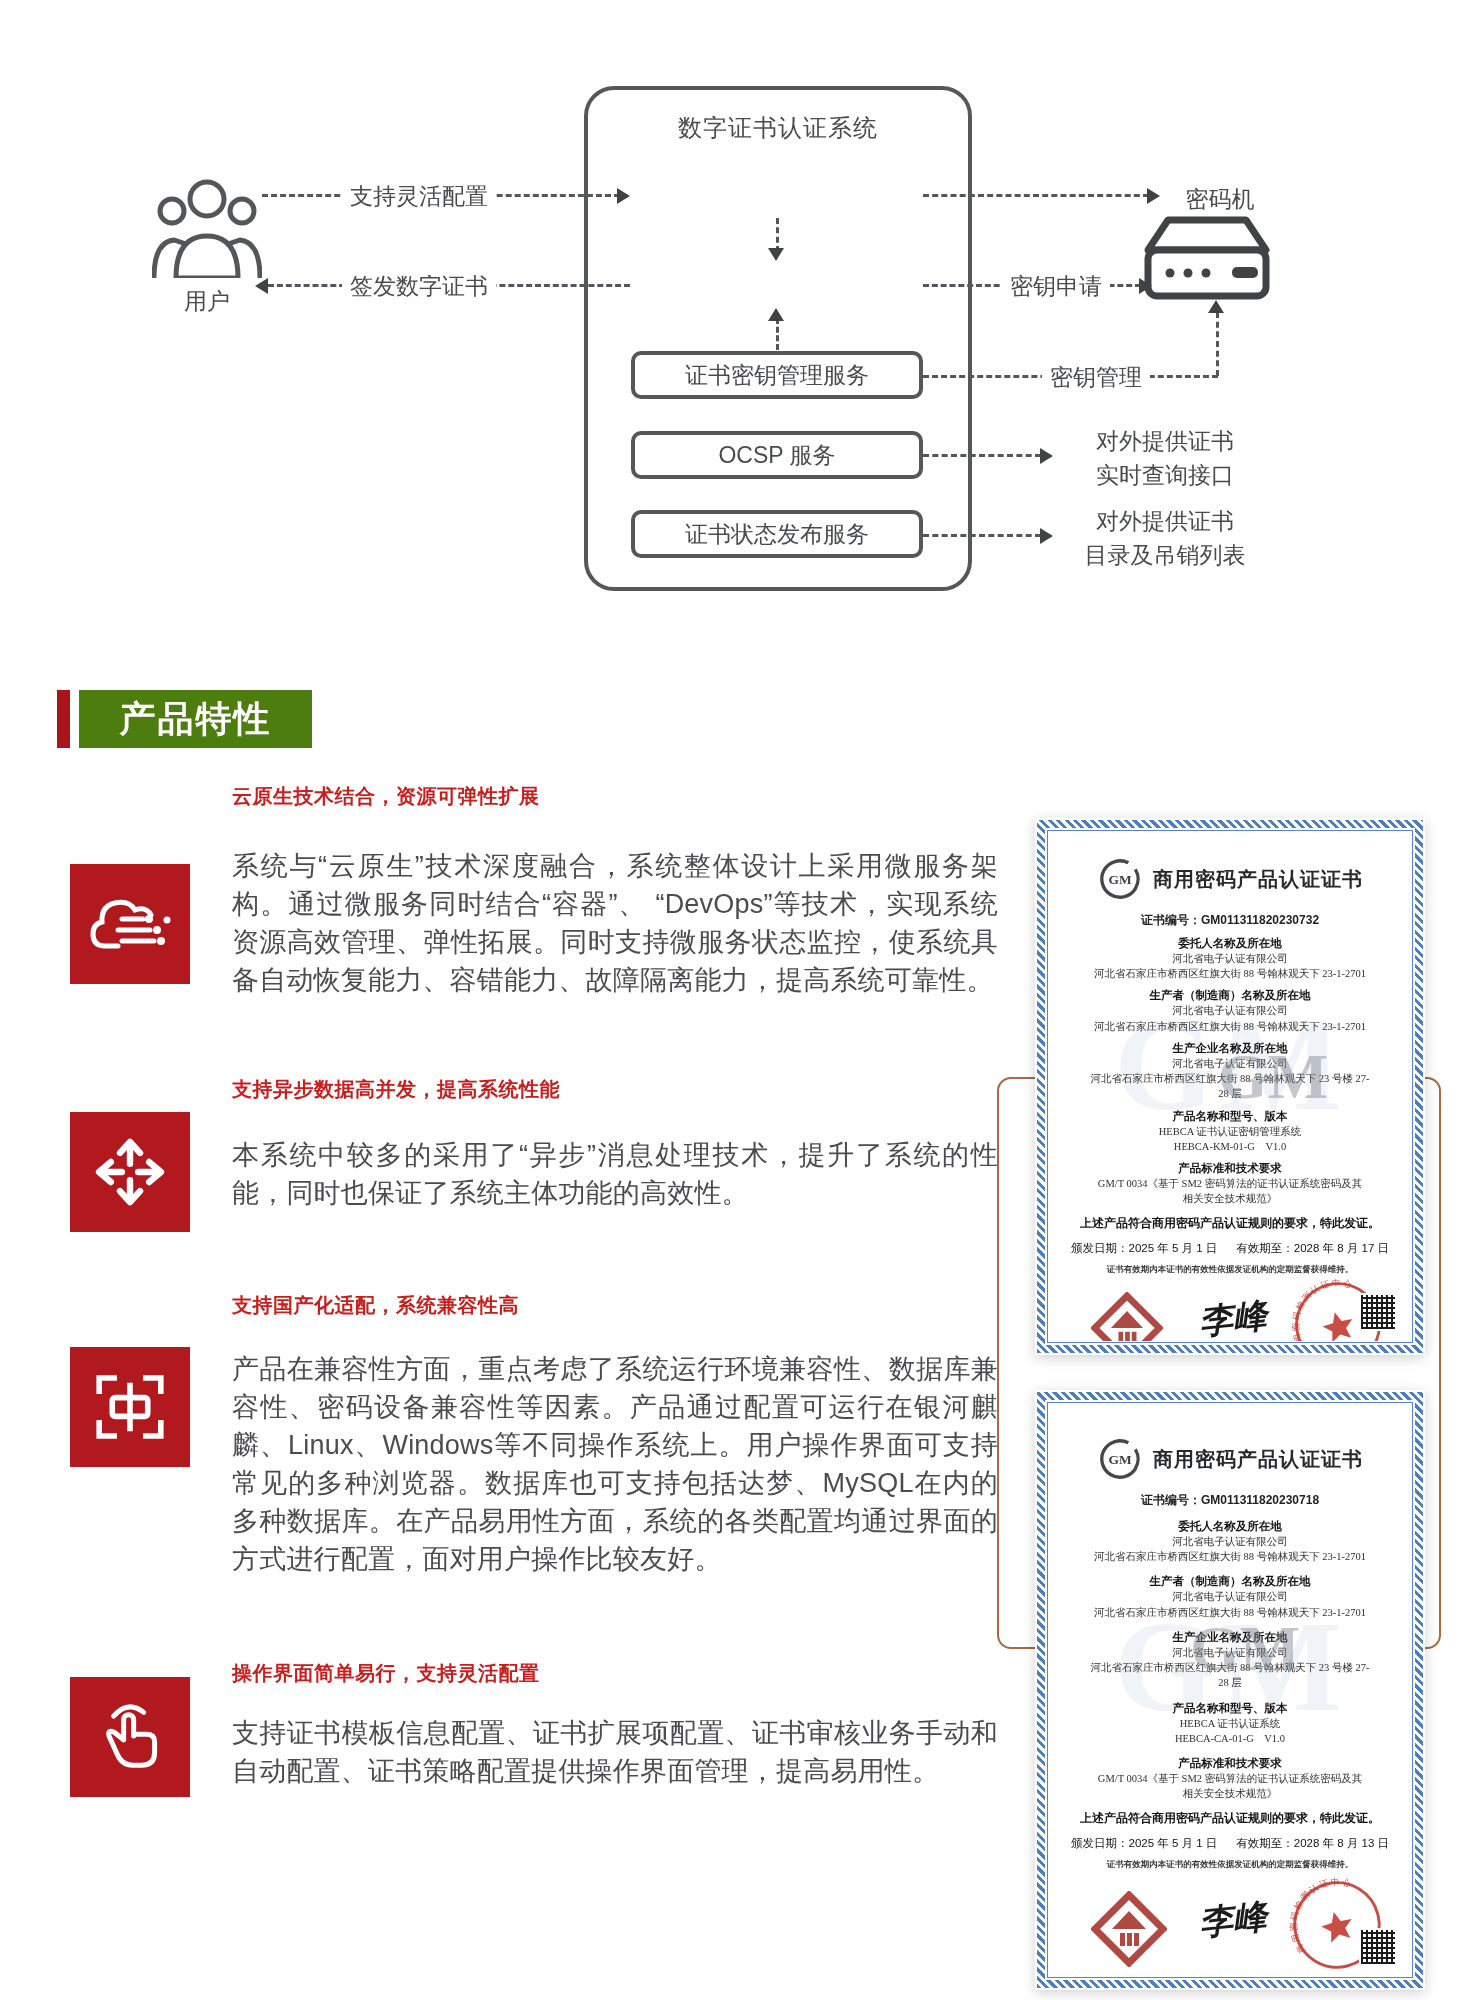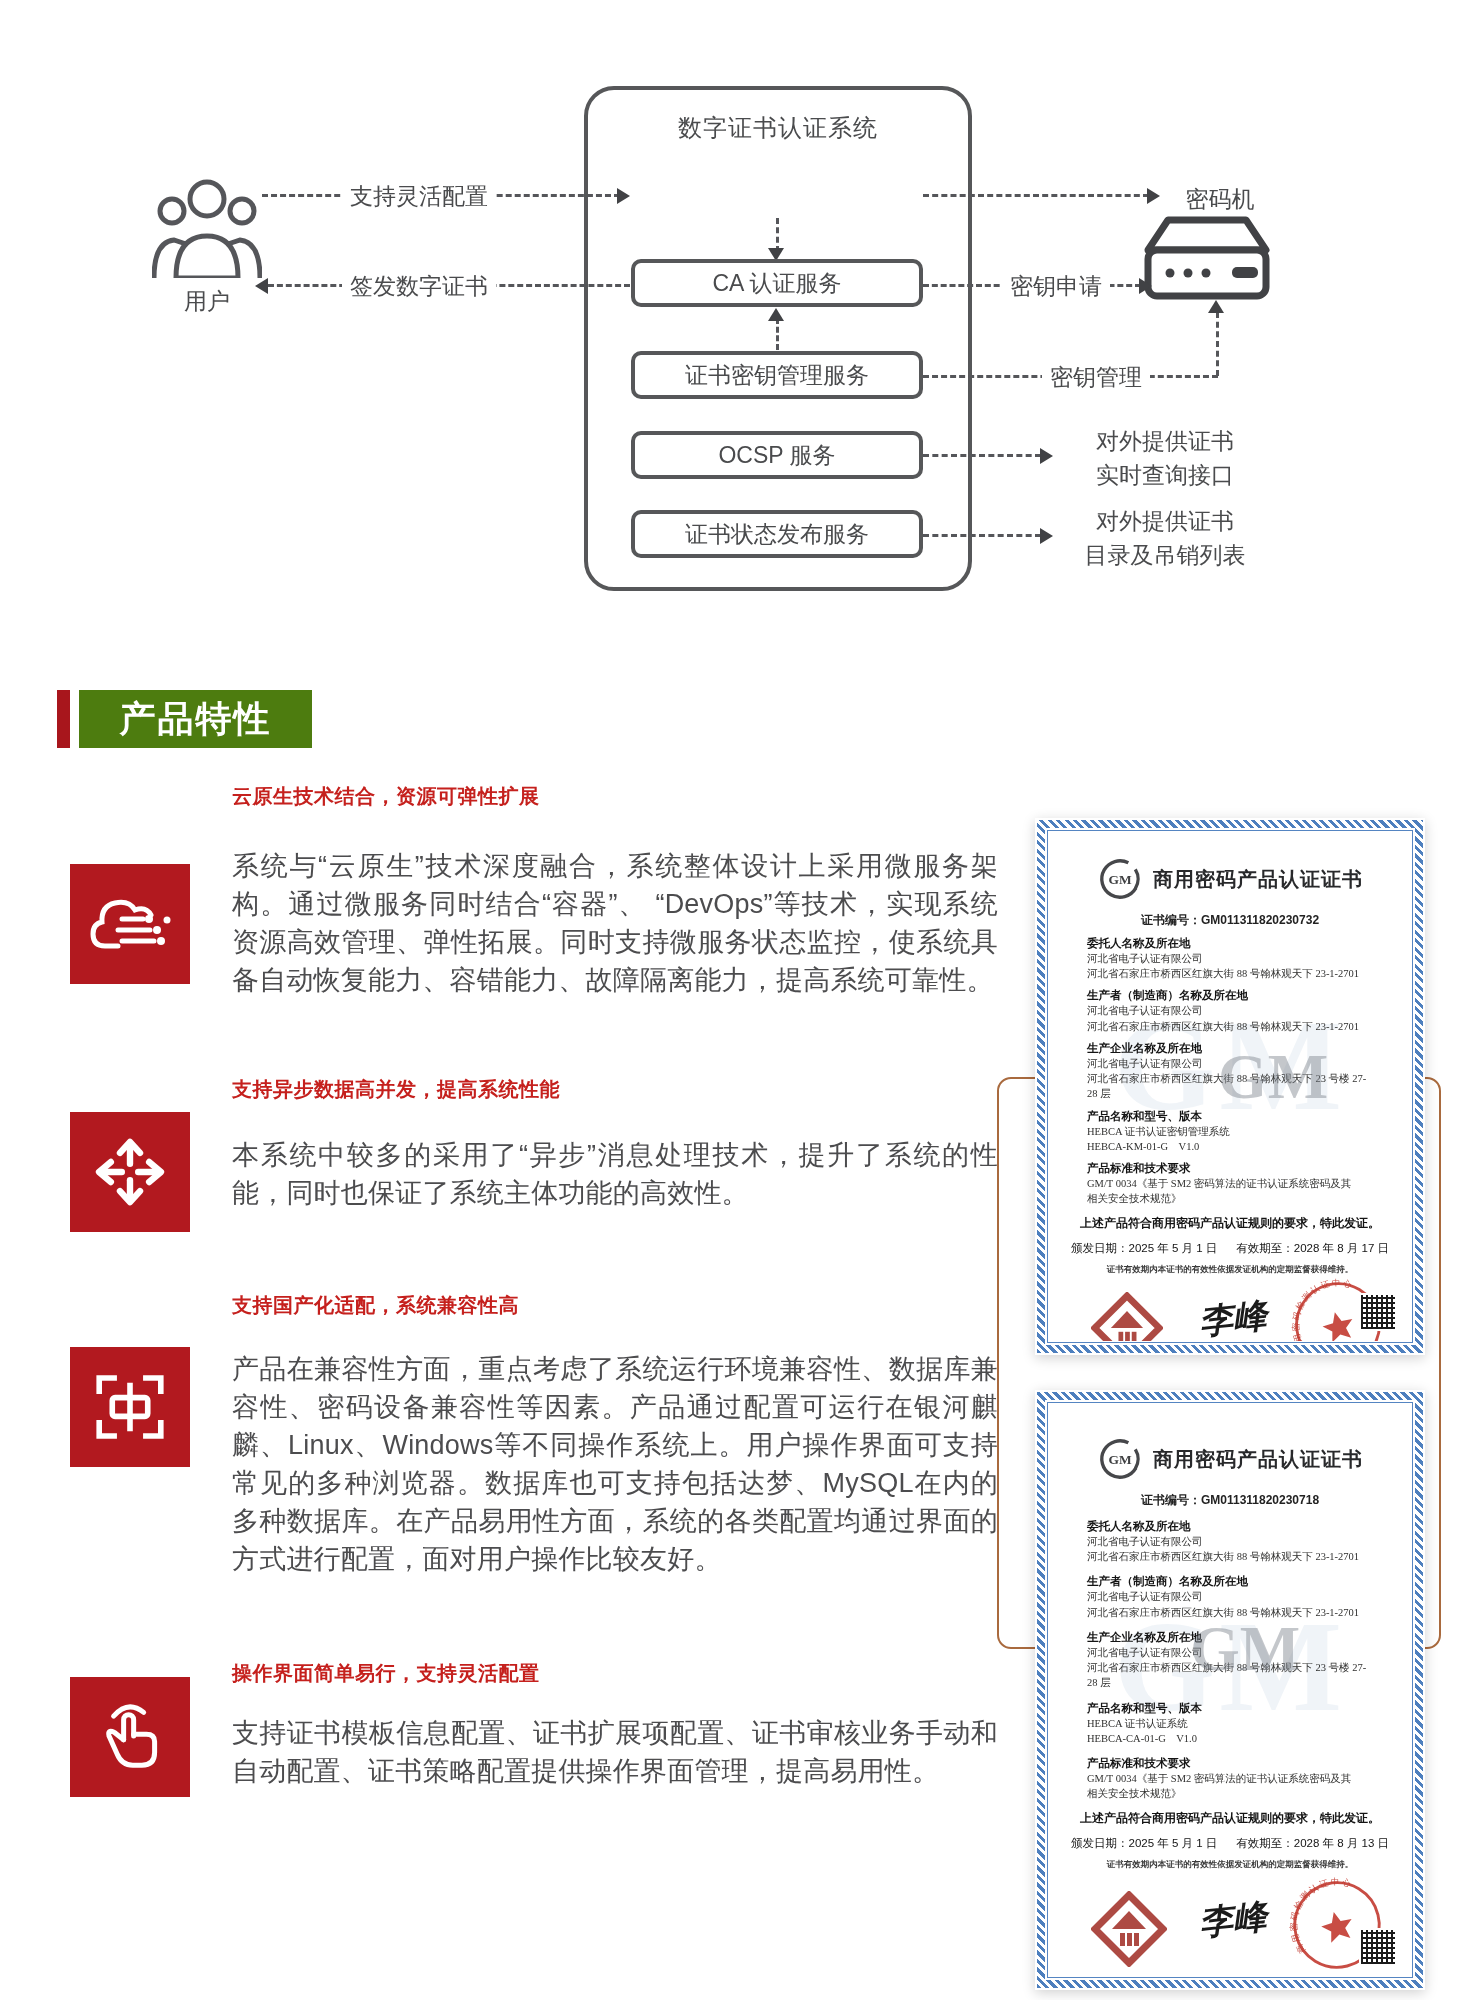--- a/index.html
+++ b/index.html
@@ -50,21 +50,21 @@
   .cert { width:390px; background:#fff; z-index:1;
     box-shadow:0 3px 12px rgba(0,0,0,.18); }
   .cert-frame { position:absolute; inset:7px; border:1px solid #5585c2; }
   .cert-frame-band { position:absolute; inset:2px; border:8px solid #5585c2;
     border-image:repeating-linear-gradient(45deg,#4d7fbe 0 3px,#ffffff 3px 6px) 8; }
   .cert-frame-in { position:absolute; inset:12px; border:1px solid #5585c2; }
   .cert-content { position:absolute; inset:14px; overflow:hidden; }
   .cert-header { display:flex; align-items:center; justify-content:center; gap:10px; padding-top:24px; }
   .cert-title { font-size:20px; font-weight:bold; color:#28292b; letter-spacing:1px; }
   .cert-no { text-align:center; font-size:12px; font-weight:bold; color:#222; margin-top:10px; }
-  .cert-sections { padding:0 38px; margin-top:4px; position:relative; z-index:1; }
+  .cert-sections { padding:0 38px; margin-top:4px; position:relative; z-index:1;text-align:center; }
   .cert-sec-label { font-size:11.5px; font-weight:bold; color:#141414; margin-top:7px; }
   .cert-sec-line { font-family:"Liberation Serif","DejaVu Serif",serif; font-size:10.5px;
     color:#30302f; line-height:1.45; }
   .cert-declare { text-align:center; font-size:12px; font-weight:bold; color:#141414; margin-top:9px; }
   .cert-dates { display:flex; justify-content:space-between; padding:0 22px; margin-top:9px;
     font-size:11.5px; font-weight:normal; color:#141414; }
   .cert-fine { text-align:center; font-size:8.5px; font-weight:bold; color:#3a3a3a; margin-top:8px; }
   .cert-seals { position:relative; height:100px; margin-top:2px; }
   .cert-sign { position:absolute; left:150px; top:18px; font-family:"DejaVu Serif",serif;
     font-style:italic; font-weight:bold; font-size:34px; color:#1b1b1b; transform:rotate(-6deg); }
@@ -105,21 +105,20 @@
   <div class="abs arr-r" style="left:617px;top:188px;"></div>
   <div class="abs dgm-label" style="left:342px;top:181px;">支持灵活配置</div>
 
   <div class="abs dash-h" style="left:268px;top:284px;width:362px;"></div>
   <div class="abs arr-l" style="left:255px;top:278px;"></div>
   <div class="abs dgm-label" style="left:342px;top:271px;">签发数字证书</div>
 
   <div class="abs dgm-container"></div>
   <div class="abs dgm-title">数字证书认证系统</div>
 
-  <div class="abs svc-box" style="top:259px;">CA 认证服务</div>
   <div class="abs svc-box" style="top:351px;">证书密钥管理服务</div>
   <div class="abs svc-box" style="top:431px;">OCSP 服务</div>
   <div class="abs svc-box" style="top:510px;">证书状态发布服务</div>
 
   <div class="abs dash-v" style="left:776px;top:218px;height:34px;"></div>
   <div class="abs arr-d" style="left:768px;top:248px;"></div>
   <div class="abs dash-v" style="left:776px;top:318px;height:32px;"></div>
   <div class="abs arr-u" style="left:768px;top:308px;"></div>
 
   <div class="abs dash-h" style="left:923px;top:194px;width:226px;"></div>

